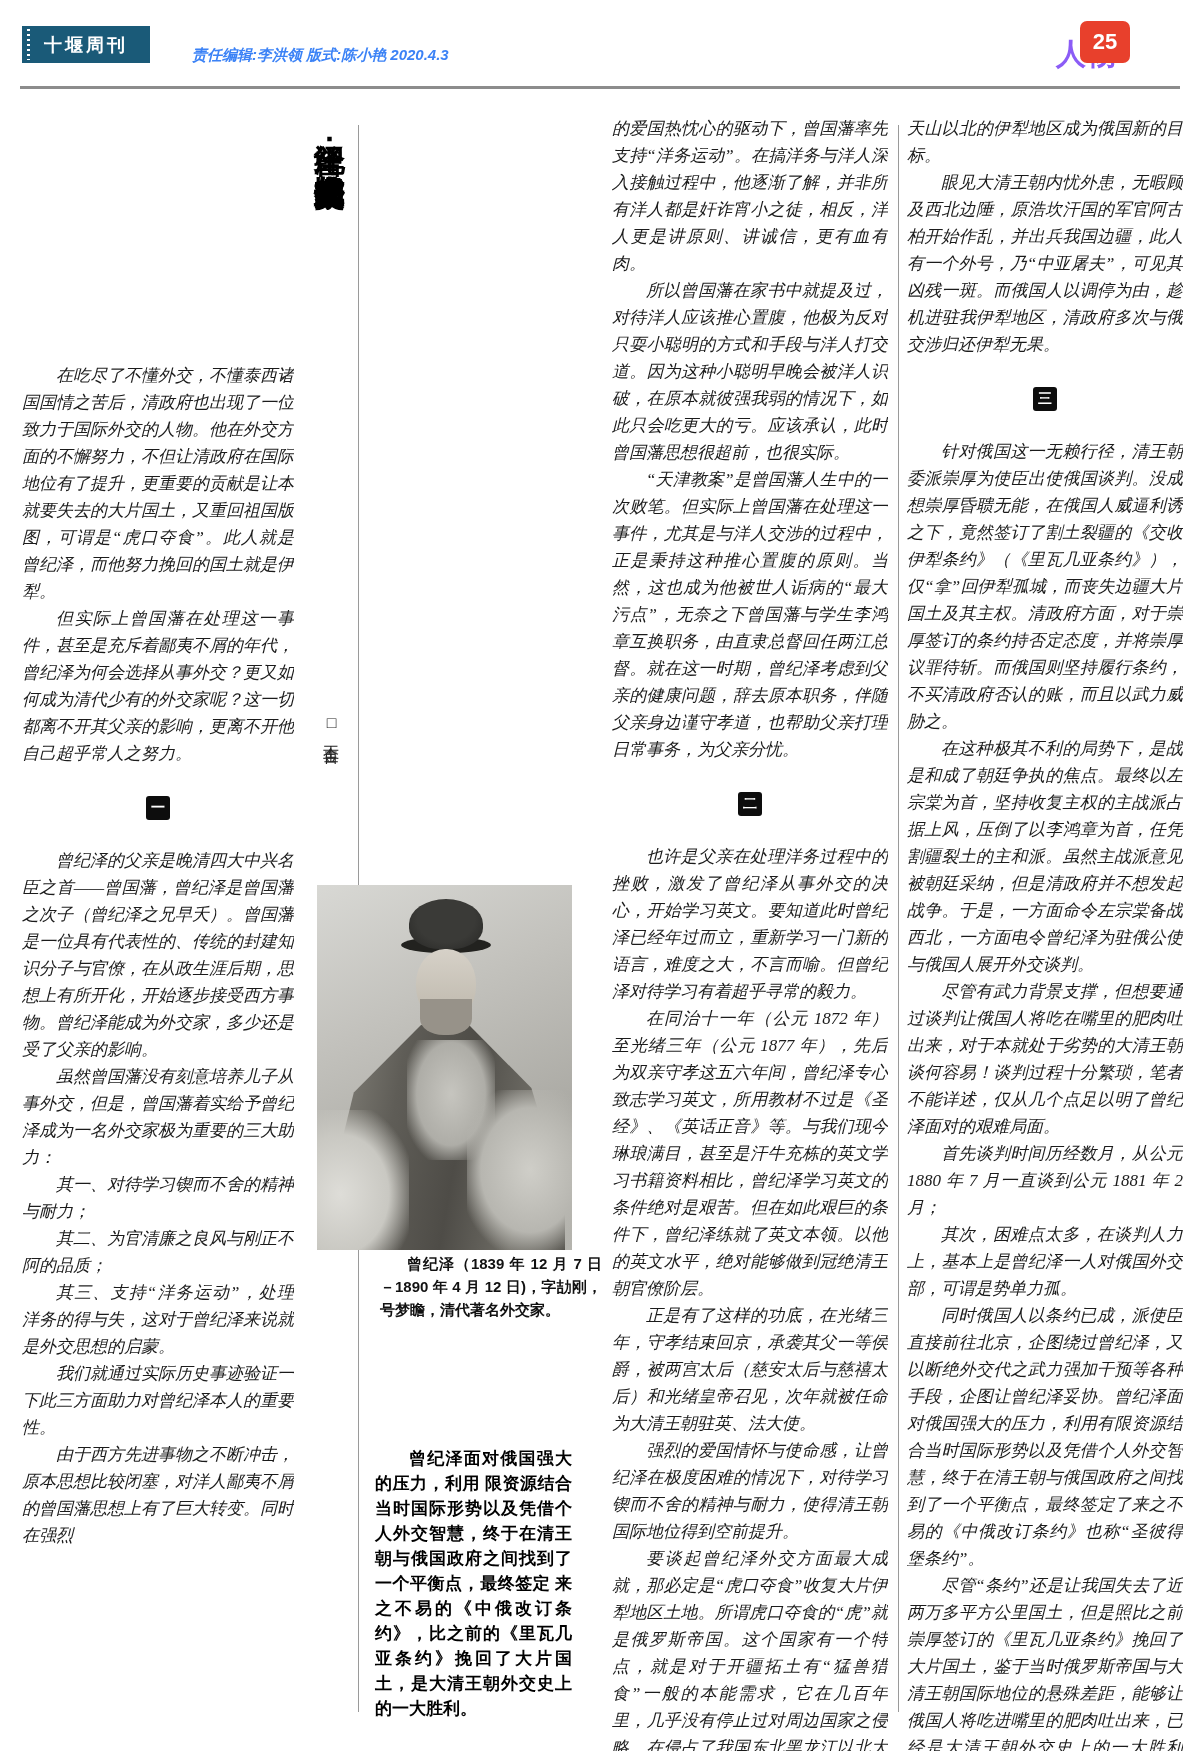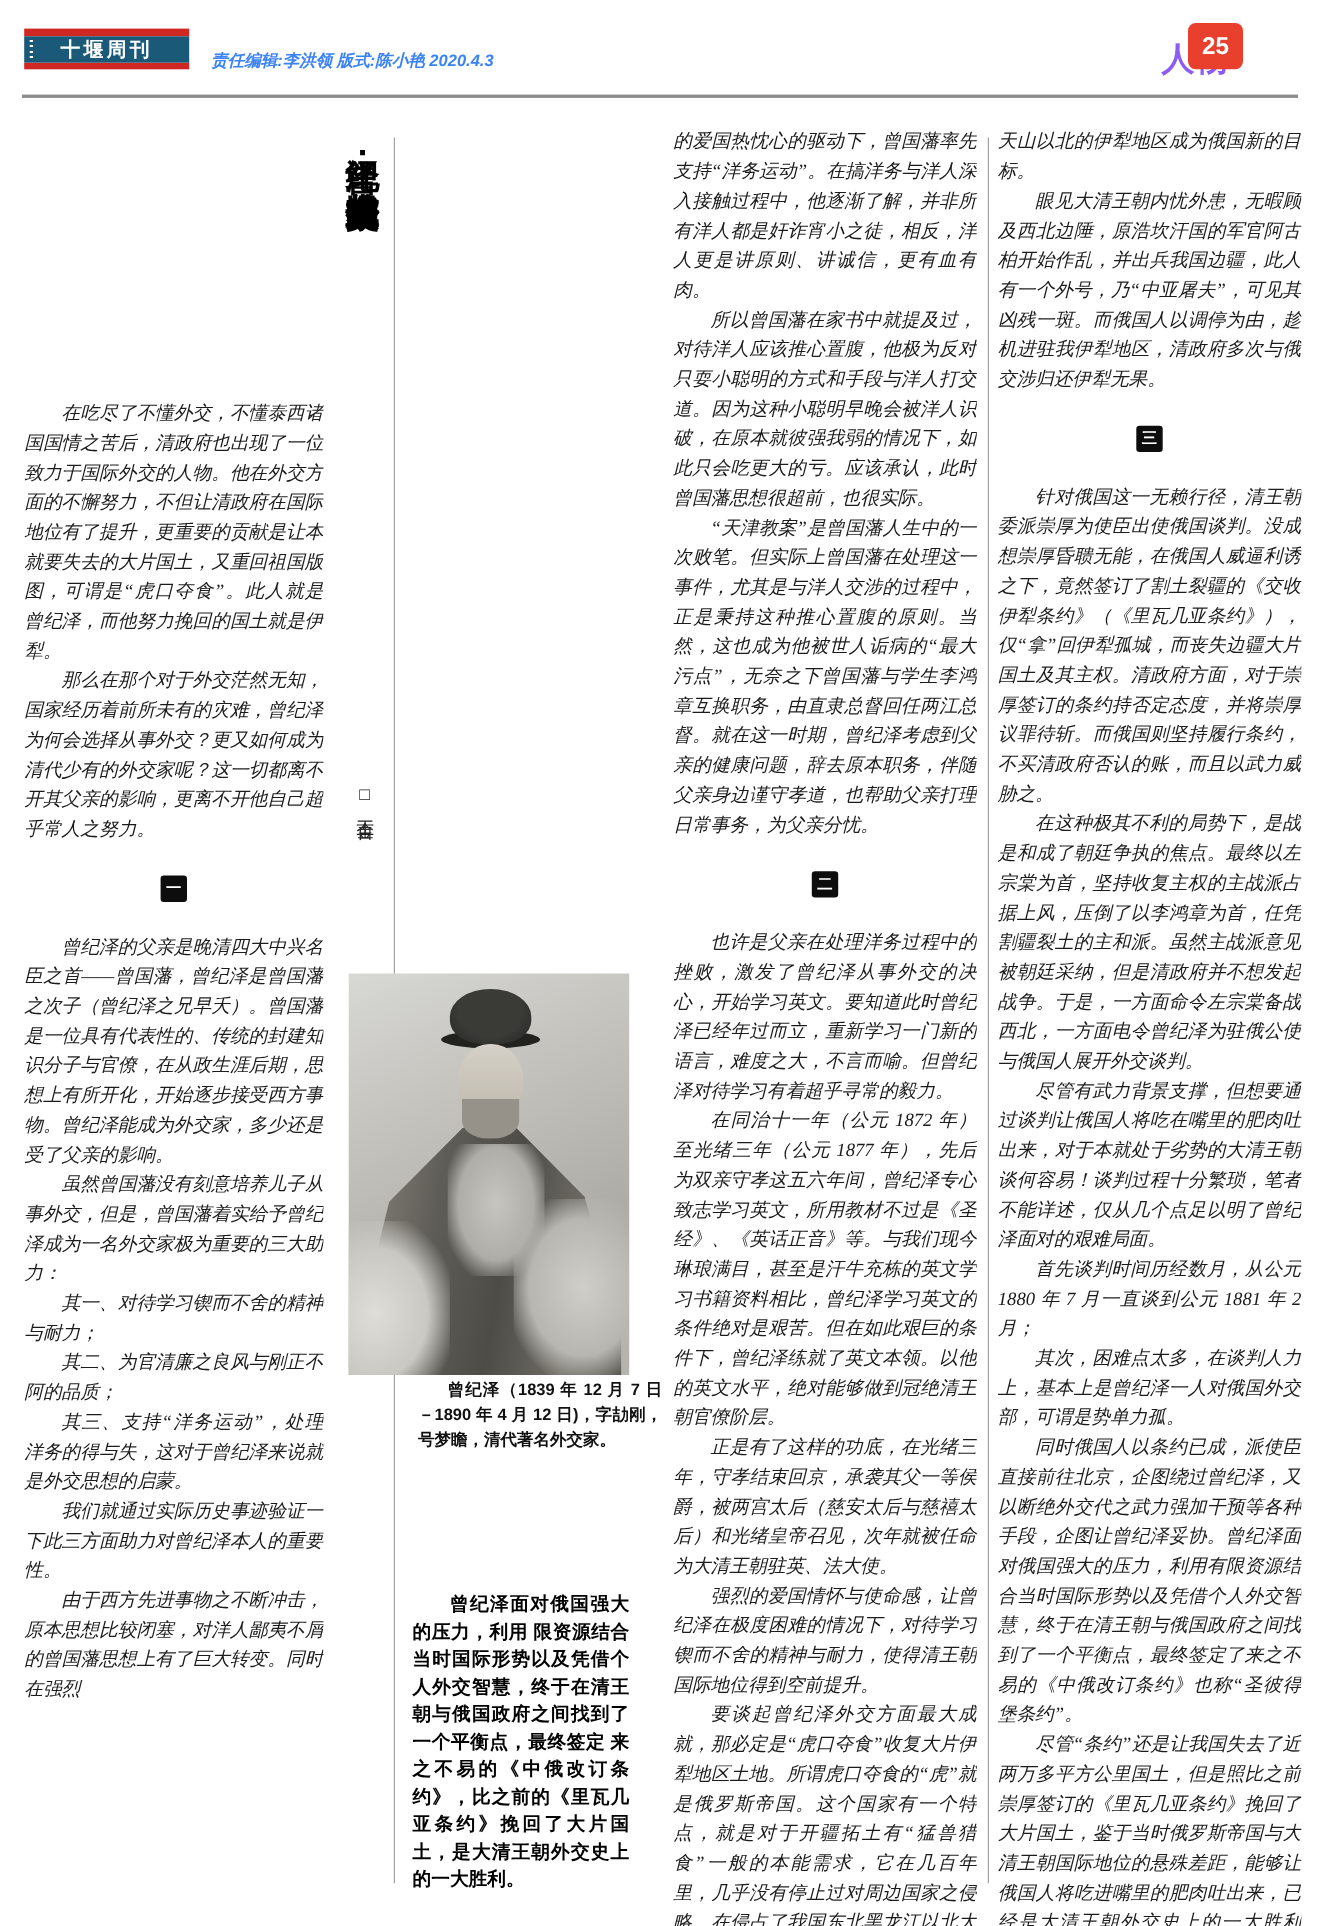--- a/index.html
+++ b/index.html
@@ -1,19 +1,19 @@
 <!DOCTYPE html>
 <html><head>
 <meta charset="utf-8">
 <style>
   html,body{margin:0;padding:0;background:#e8e8e8;}
   .page{position:relative;width:1200px;height:1751px;background:#ffffff;margin:0 auto;overflow:hidden;
         font-family:"Liberation Serif","DejaVu Serif",serif;color:#1b1b1b;}
   
-  .logo{position:absolute;left:22px;top:26px;width:150px;height:37px;display:flex;flex-direction:column;}
+  .logo{position:absolute;left:22px;top:26px;width:128px;height:37px;display:flex;flex-direction:row;}
   .logo-stripe{height:7px;background:#cf2721;}
   .logo-body{flex:1;background:#1a5a78;display:flex;align-items:center;justify-content:center;position:relative;}
   .logo-side{position:absolute;left:5px;top:3px;bottom:3px;width:3px;
              background:repeating-linear-gradient(#fff 0 2px,rgba(255,255,255,0) 2px 5px);}
   .logo-text{color:#fff;font-family:"Liberation Sans","DejaVu Sans",sans-serif;
              font-weight:bold;font-size:18px;letter-spacing:3px;white-space:nowrap;}
   .edit-line{position:absolute;left:192px;top:46px;font-family:"Liberation Sans","DejaVu Sans",sans-serif;
              font-weight:bold;font-style:italic;font-size:15px;color:#3b82f6;}
   .section-label{position:absolute;left:1056px;top:34px;font-family:Liberation Sans, sans-serif;
              font-weight:bold;font-size:30px;color:#8b5cf6;}
@@ -97,21 +97,21 @@
     <div class="ph-hat"></div>
     <div class="ph-face"></div>
     <div class="ph-beard"></div>
   </div>
   <div class="caption">曾纪泽（1839 年 12 月 7 日－1890 年 4 月 12 日)，字劼刚，号梦瞻，清代著名外交家。</div>
 
   <div class="bold-note">曾纪泽面对俄国强大的压力，利用 限资源结合当时国际形势以及凭借个人外交智慧，终于在清王朝与俄国政府之间找到了一个平衡点，最终签定 来之不易的《中俄改订条约》，比之前的《里瓦几亚条约》挽回了大片国土，是大清王朝外交史上的一大胜利。</div>
 
   <div class="col col-1">
       <p>在吃尽了不懂外交，不懂泰西诸国国情之苦后，清政府也出现了一位致力于国际外交的人物。他在外交方面的不懈努力，不但让清政府在国际地位有了提升，更重要的贡献是让本就要失去的大片国土，又重回祖国版图，可谓是“虎口夺食”。此人就是曾纪泽，而他努力挽回的国土就是伊犁。</p>
-      <p>那么在那个对于外交茫然无知，国家经历着前所未有的灾难，曾纪泽为何会选择从事外交？更又如何成为清代少有的外交家呢？这一切都离不开其父亲的影响，更离不开他自己超乎常人之努力。</p>
+      <p>但实际上曾国藩在处理这一事件，甚至是充斥着鄙夷不屑的年代，曾纪泽为何会选择从事外交？更又如何成为清代少有的外交家呢？这一切都离不开其父亲的影响，更离不开他自己超乎常人之努力。</p>
       <div class="section-marker">一</div>
       <p>曾纪泽的父亲是晚清四大中兴名臣之首——曾国藩，曾纪泽是曾国藩之次子（曾纪泽之兄早夭）。曾国藩是一位具有代表性的、传统的封建知识分子与官僚，在从政生涯后期，思想上有所开化，开始逐步接受西方事物。曾纪泽能成为外交家，多少还是受了父亲的影响。</p>
       <p>虽然曾国藩没有刻意培养儿子从事外交，但是，曾国藩着实给予曾纪泽成为一名外交家极为重要的三大助力：</p>
       <p>其一、对待学习锲而不舍的精神与耐力；</p>
       <p>其二、为官清廉之良风与刚正不阿的品质；</p>
       <p>其三、支持“洋务运动”，处理洋务的得与失，这对于曾纪泽来说就是外交思想的启蒙。</p>
       <p>我们就通过实际历史事迹验证一下此三方面助力对曾纪泽本人的重要性。</p>
       <p>由于西方先进事物之不断冲击，原本思想比较闭塞，对洋人鄙夷不屑的曾国藩思想上有了巨大转变。同时在强烈</p>
     </div>
   <div class="col col-3">

